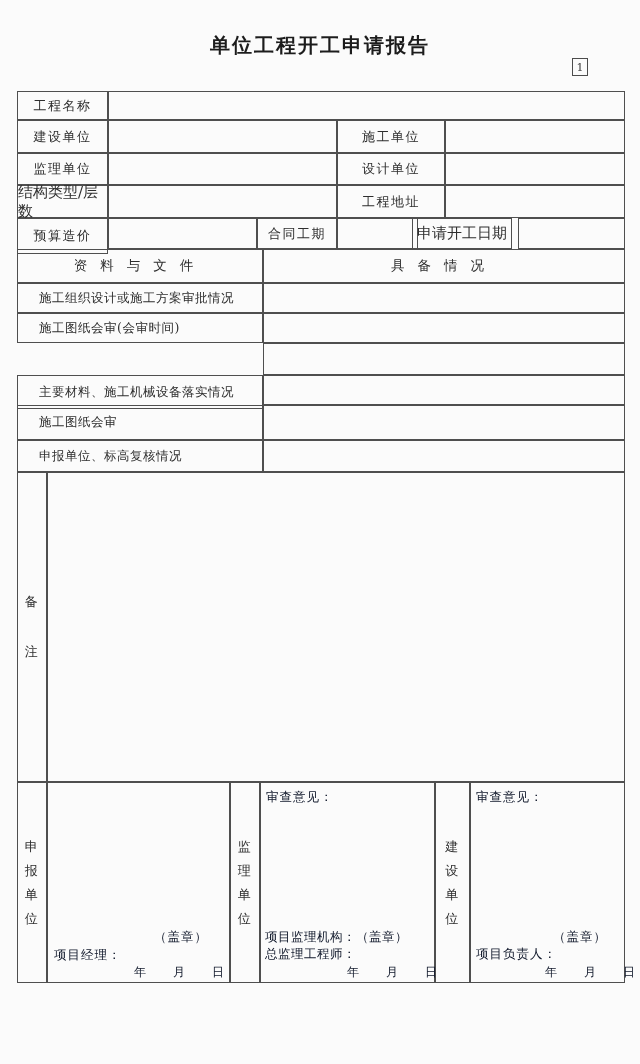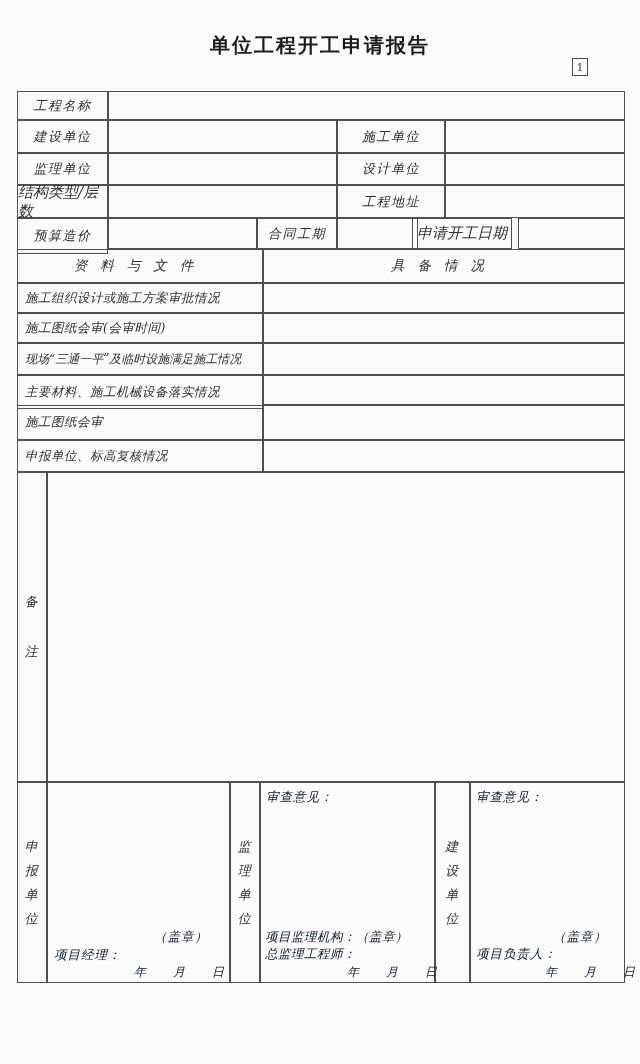--- a/index.html
+++ b/index.html
@@ -25,24 +25,23 @@
   }
   .sheet {
     position: absolute; left: 17px; top: 91px; width: 608px; height: 892px;
   }
   .cell {
     position: absolute;
     border: 1px solid #4f4f4f;
     display: flex; align-items: center; justify-content: center;
     font-size: 13px; letter-spacing: 1.5px; color: #2e2e2e;
     background: transparent;
-    font-style: italic;
   }
   .cell.tight { letter-spacing: 0; font-size: 15px; }
-  .cell.doc { justify-content: flex-start; padding-left: 7px; font-size: 12.5px; letter-spacing: 0.5px; }
+  .cell.doc { justify-content: flex-start; padding-left: 21px; font-size: 12.5px; letter-spacing: 0.5px; }
   .cell.hdr { font-size: 13.5px; letter-spacing: 13px; font-weight: 400; text-align: right; }
   .vlab span { width: 15px; line-height: 24px; text-align: center; word-break: break-all; display: block; }
   .vlab.wide span { line-height: 50px; }
   .sign-cell { display: block; }
   .sign-cell .t {
     position: absolute; font-size: 12.5px; letter-spacing: 1px;
     white-space: nowrap; color: #0f172a;
   }
 </style>
 </head>
@@ -80,21 +79,20 @@
 
   <div class="cell hdr" style="left:0;top:158px;width:246px;height:34px">资料与文件</div>
   <div class="cell hdr" style="left:246px;top:158px;width:362px;height:34px">具备情况</div>
 
   <div class="cell doc" style="left:0;top:192px;width:246px;height:30px">施工组织设计或施工方案审批情况</div>
   <div class="cell" style="left:246px;top:192px;width:362px;height:30px"></div>
 
   <div class="cell doc" style="left:0;top:222px;width:246px;height:30px">施工图纸会审(会审时间)</div>
   <div class="cell" style="left:246px;top:222px;width:362px;height:30px"></div>
 
-  <div class="cell doc" style="left:0;top:252px;width:246px;height:32px;letter-spacing:0;font-size:12px">现场“三通一平”及临时设施满足施工情况</div>
   <div class="cell" style="left:246px;top:252px;width:362px;height:32px"></div>
 
   <div class="cell doc" style="left:0;top:284px;width:246px;height:34px">主要材料、施工机械设备落实情况</div>
   <div class="cell" style="left:246px;top:284px;width:362px;height:30px"></div>
 
   <div class="cell doc" style="left:0;top:314px;width:246px;height:35px">施工图纸会审</div>
   <div class="cell" style="left:246px;top:314px;width:362px;height:35px"></div>
 
   <div class="cell doc" style="left:0;top:349px;width:246px;height:32px">申报单位、标高复核情况</div>
   <div class="cell" style="left:246px;top:349px;width:362px;height:32px"></div>

